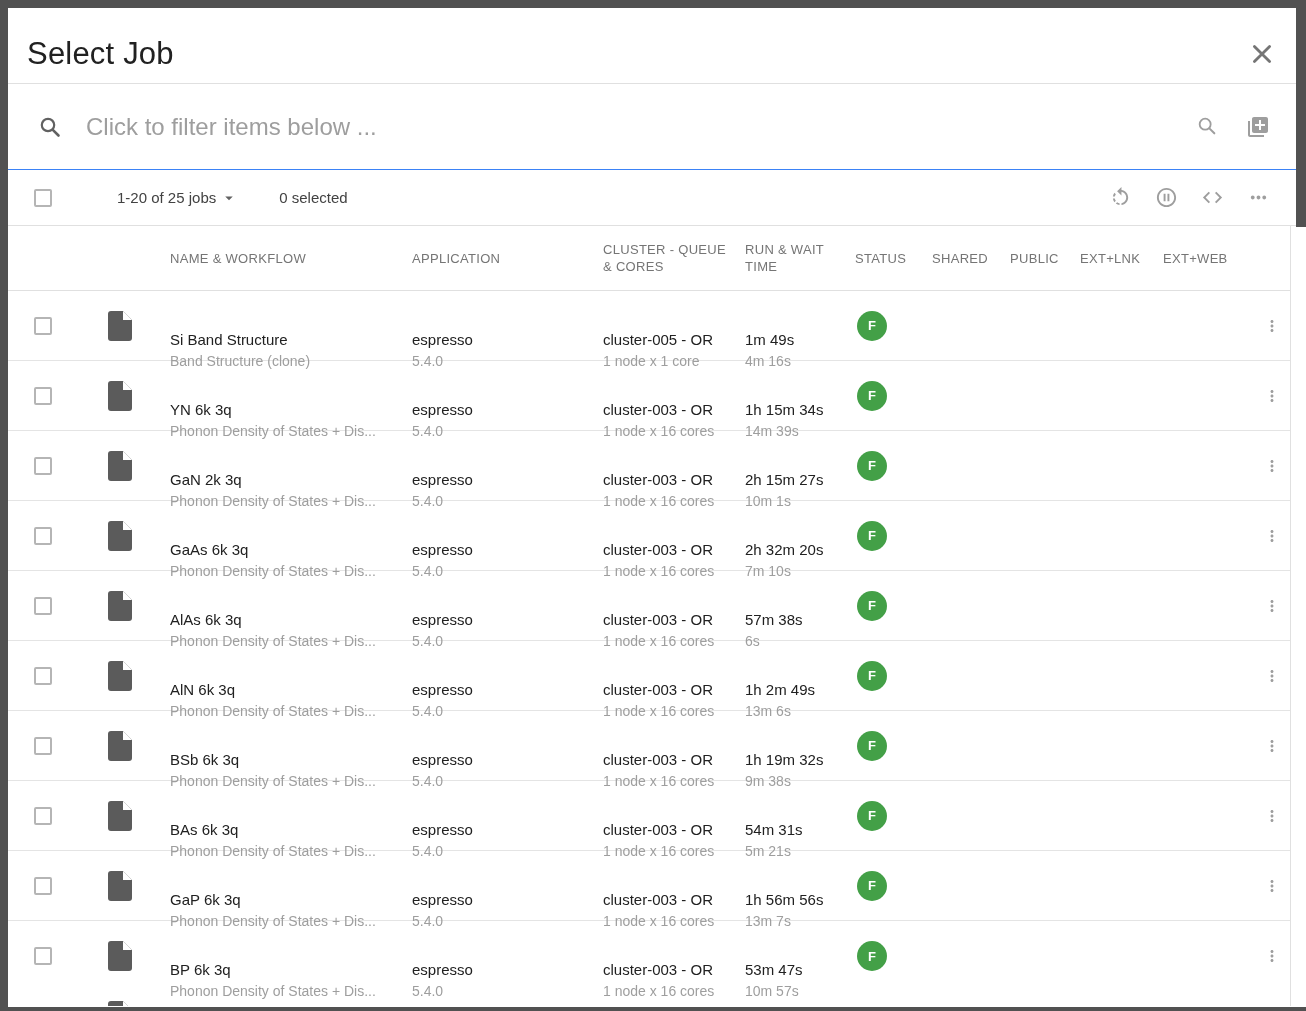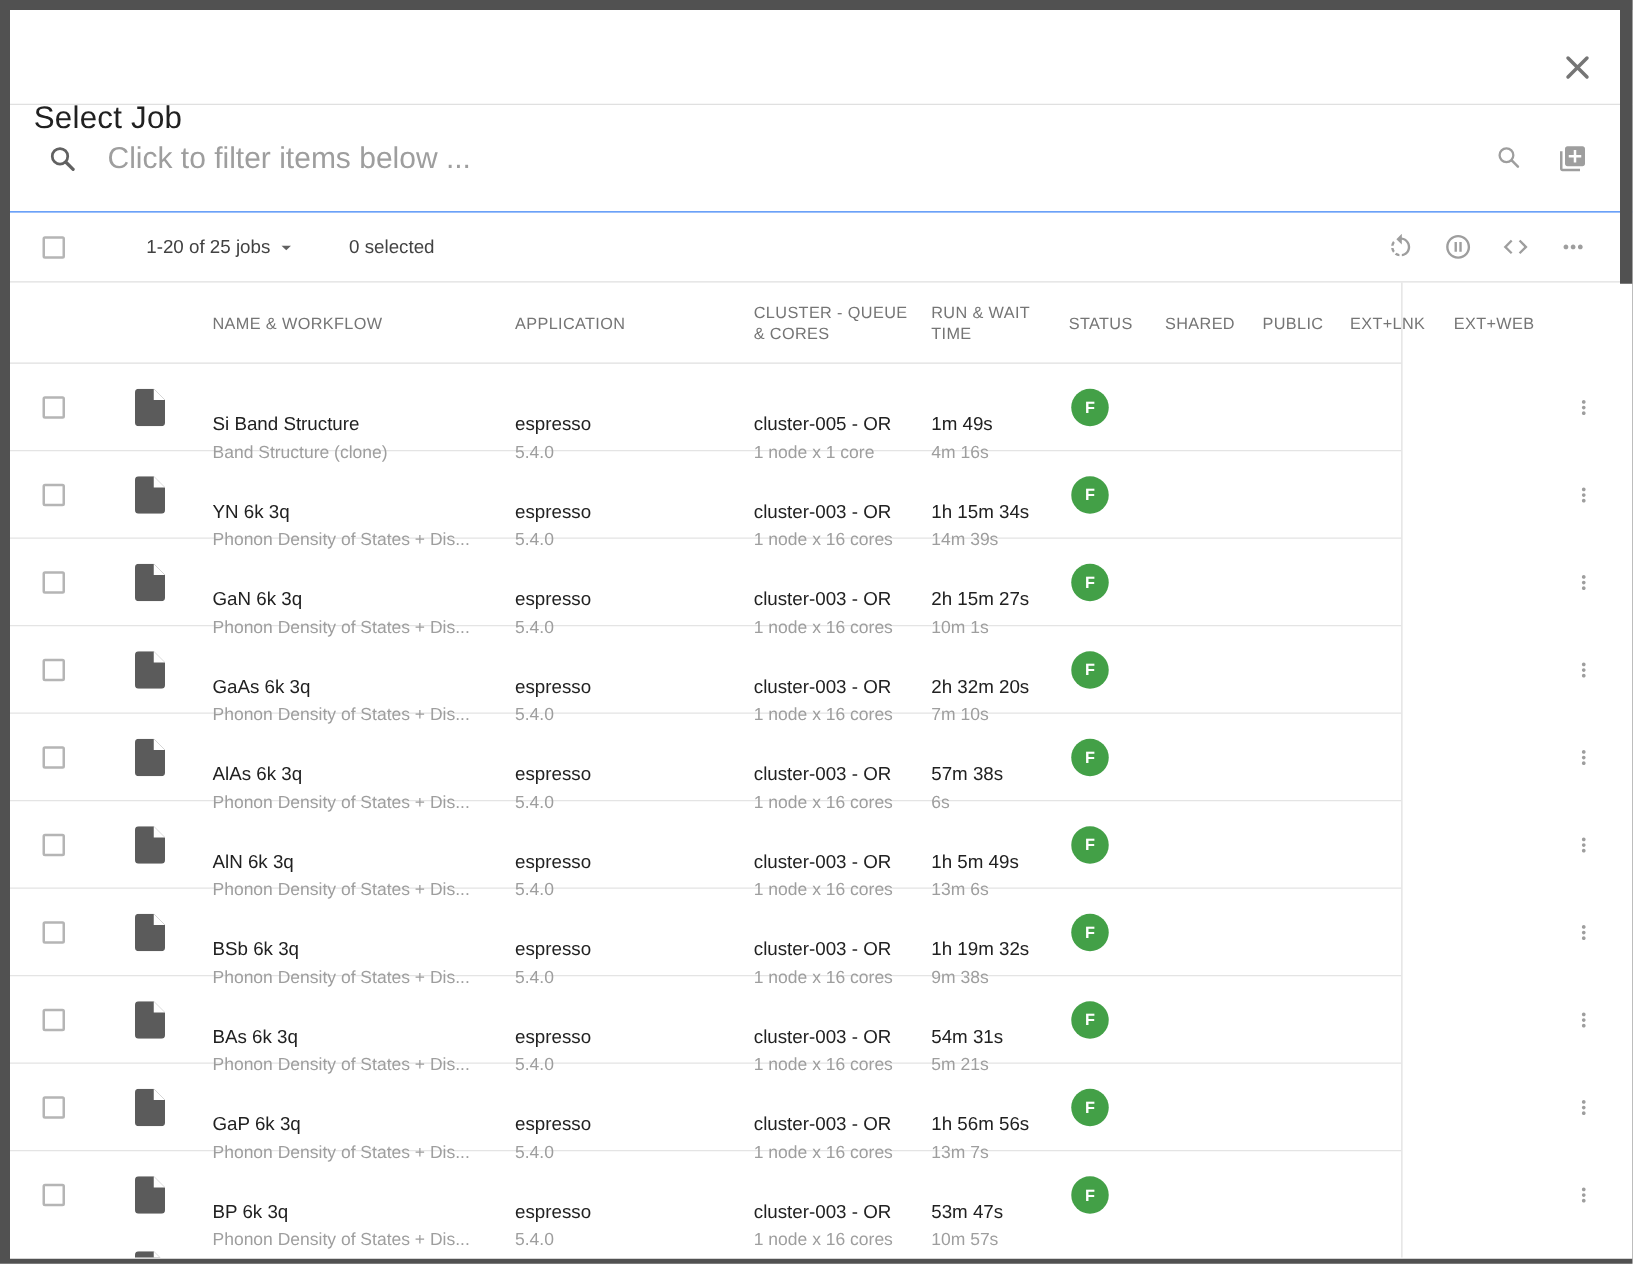--- a/index.html
+++ b/index.html
@@ -11,21 +11,21 @@
     color:#212121;
   }
   .modal {
     position:absolute; left:8px; top:8px; width:1298px; height:999px;
     background:#ffffff; overflow:hidden;
   }
   .patch-tr { position:absolute; right:0; top:0; width:10px; height:227px; background:#515151; z-index:5; }
 
   
   .dlg-header { position:relative; height:76px; border-bottom:1px solid #e0e0e0; }
-  .dlg-title { position:absolute; left:19px; top:28px; font-size:25px; font-weight:400; color:#212121; letter-spacing:.2px;margin-top:44px; }
+  .dlg-title { position:absolute; left:19px; top:28px; font-size:31px; font-weight:400; color:#212121; letter-spacing:.2px; }
   .close-btn { position:absolute; right:31px; top:33px; width:26px; height:26px; cursor:pointer; }
 
   
   .search-row { position:relative; height:86px; border-bottom:1px solid #3b82f6; display:flex; align-items:center; }
   .search-left-icon { margin-left:30px; width:24px; height:24px; flex:0 0 auto; }
   .filter-input {
     border:none; outline:none; margin-left:24px; flex:1 1 auto;
     font-family:"Liberation Sans","DejaVu Sans",sans-serif;
     font-size:24px; color:#424242; background:transparent;
   }
@@ -40,21 +40,21 @@
     background:#fff; flex:0 0 auto; cursor:pointer;
   }
   .toolbar .cbx { margin-left:26px; }
   .count-dd { margin-left:46px; display:flex; align-items:center; gap:4px; cursor:pointer; }
   .count-dd span { font-size:15px; color:#424242; }
   .selected-lbl { margin-left:22px; font-size:15px; color:#424242; }
   .tb-actions { position:absolute; right:36px; top:0; height:100%; display:flex; align-items:center; gap:23px; }
   .tb-actions .icon-btn { width:23px; height:23px; }
 
   
-  .table-wrap { width:1114px; border-right:1px solid #e0e0e0; background:#fff; }
+  .table-wrap { width:1283px; border-right:1px solid #e0e0e0; background:#fff; }
   .grid {
     display:grid;
     grid-template-columns:100px 62px 242px 191px 142px 110px 77px 78px 70px 83px 95px 1fr;
     align-items:center;
   }
   .thead { height:65px; border-bottom:1px solid #e0e0e0; }
   .th {
     font-size:13px; color:#757575; font-weight:400; letter-spacing:.3px;
     line-height:17px; padding-right:10px;
   }
@@ -234,21 +234,21 @@
     </span>
   </div>
 
   <div class="trow grid">
     <span class="cbx"></span>
     <svg class="doc-icon" viewBox="0 0 24 30" width="24" height="30">
             <path d="M6 0 h9 l9 9 v18 a3 3 0 0 1 -3 3 h-18 a3 3 0 0 1 -3 -3 v-24 a3 3 0 0 1 3 -3 z" fill="#5b5b5b"></path>
             <path d="M15 0 l9 9 h-9 z" fill="#ffffff"></path>
           </svg>
     <div class="cell-2l">
-      <div class="l1">GaN 6k 3q</div>
+      <div class="l1">GaN 2k 3q</div>
       <div class="l2">Phonon Density of States + Dis...</div>
     </div>
     <div class="cell-2l">
       <div class="l1">espresso</div>
       <div class="l2">5.4.0</div>
     </div>
     <div class="cell-2l">
       <div class="l1">cluster-003 - OR</div>
       <div class="l2">1 node x 16 cores</div>
     </div>
@@ -354,21 +354,21 @@
     </div>
     <div class="cell-2l">
       <div class="l1">espresso</div>
       <div class="l2">5.4.0</div>
     </div>
     <div class="cell-2l">
       <div class="l1">cluster-003 - OR</div>
       <div class="l2">1 node x 16 cores</div>
     </div>
     <div class="cell-2l">
-      <div class="l1">1h 5m 49s</div>
+      <div class="l1">1h 2m 49s</div>
       <div class="l2">13m 6s</div>
     </div>
     <div>
       <div class="status-badge">F</div>
     </div>
     <div></div>
     <div></div>
     <div></div>
     <div></div>
     <span class="row-menu">

